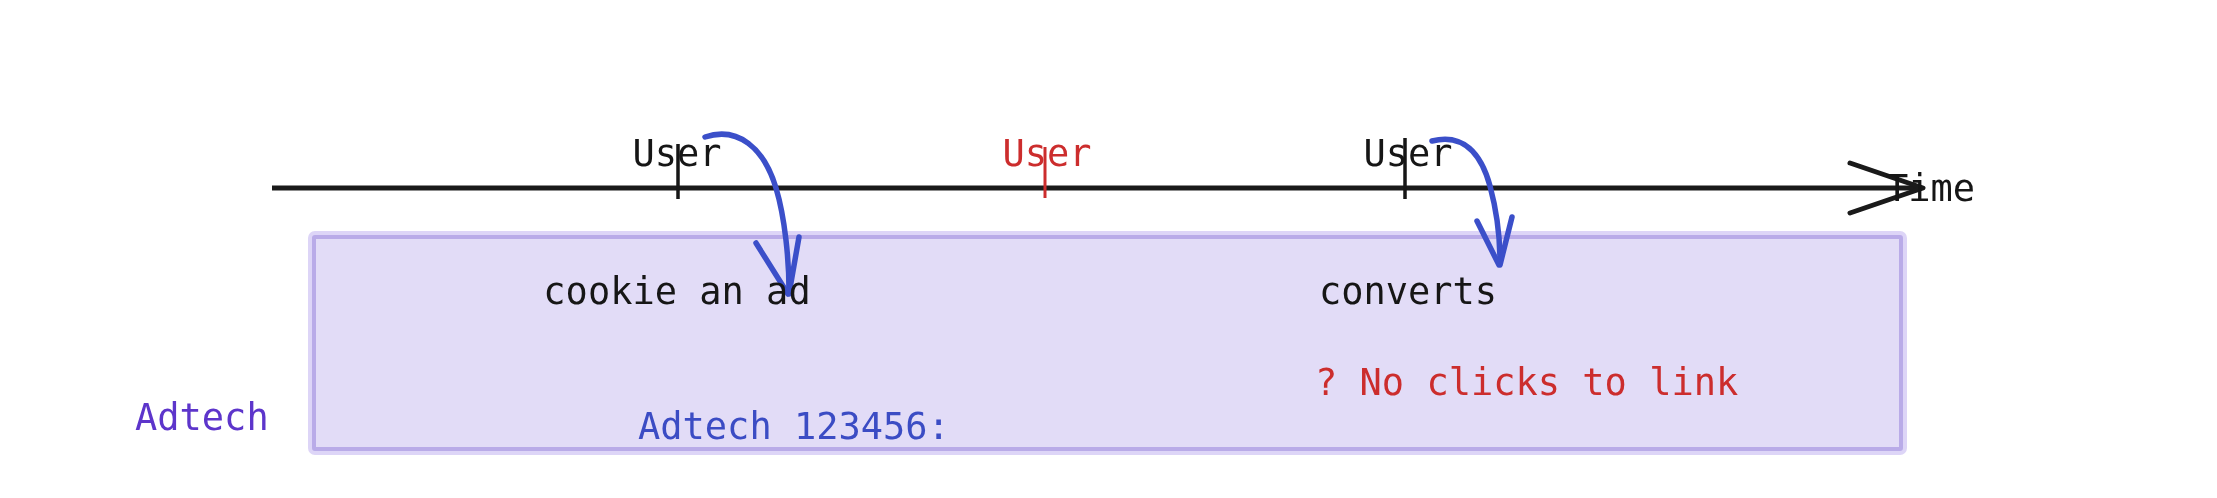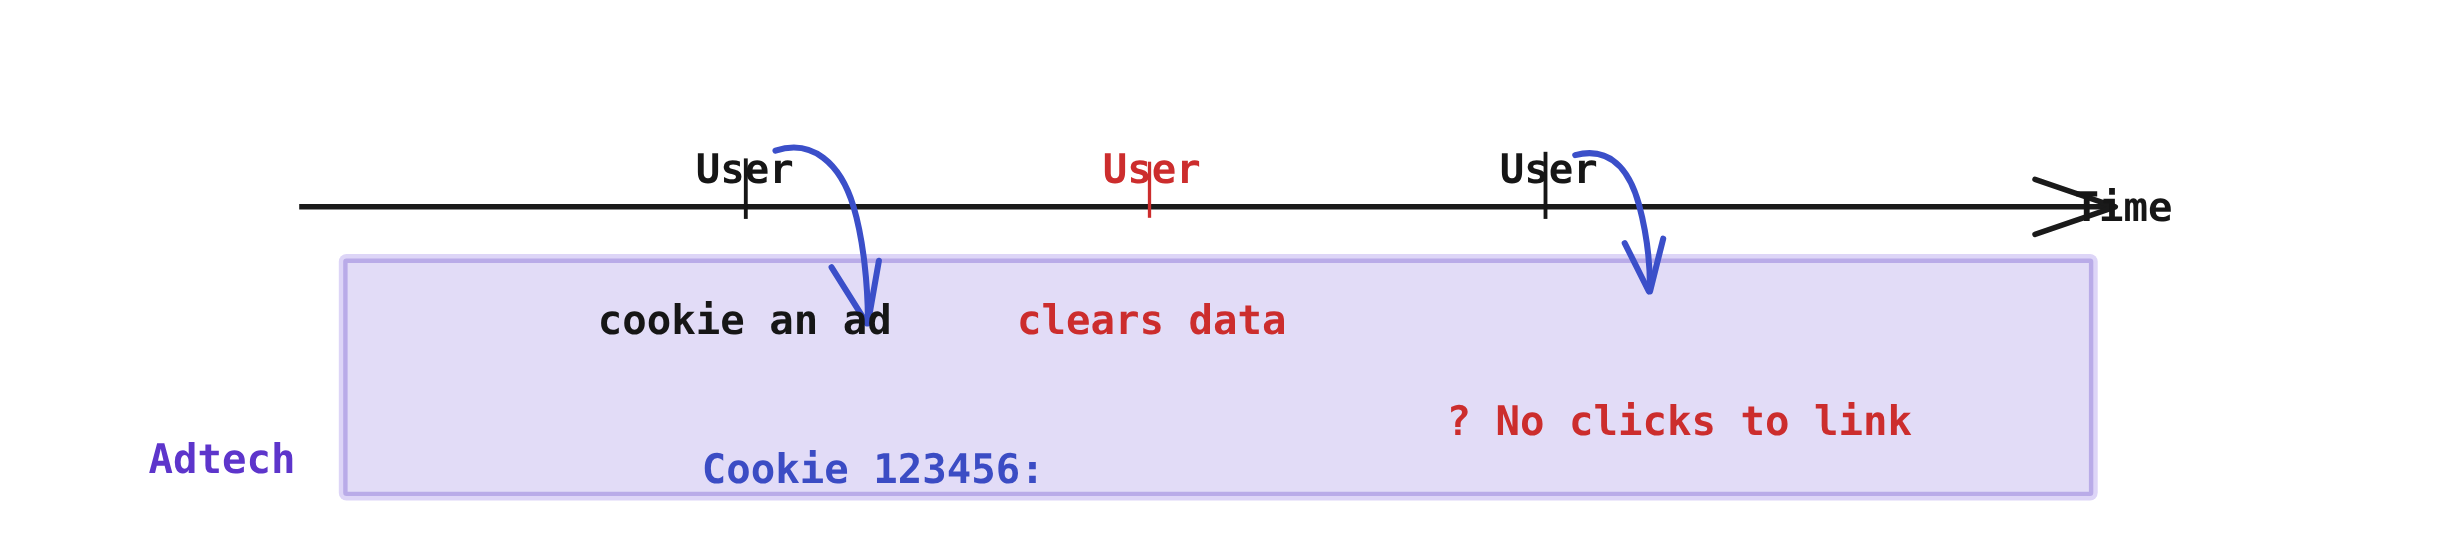--- a/index.html
+++ b/index.html
@@ -6,21 +6,21 @@
     margin: 0;
     padding: 0;
     background: #ffffff;
   }
   #canvas {
     position: relative;
     width: 2217px;
     height: 498px;
     background: var(--bg, #ffffff);
     font-family: "DejaVu Sans Mono", "Liberation Mono", monospace;
-    font-weight: bold;
+    font-weight: normal;
     overflow: hidden;
     border-radius: 25px;
   }
   .event-label {
     position: absolute;
     top: 39px;
     transform: translateX(-50%);
     text-align: center;
     font-size: 37px;
     line-height: 46px;
@@ -108,35 +108,35 @@
     <path class="blue-arrow" d="M1432 141 C1463 133 1481 153 1490 186 C1497 212 1500 241 1500 262"></path>
     <path class="blue-arrow" d="M1477 221 L1499 265 M1512 217 L1500 265"></path>
   </svg>
 
   <div class="event-label" style="left:677px">
     <div>User</div>
     <div>cookie an ad</div>
   </div>
   <div class="event-label cleared" style="left:1047px">
     <div>User</div>
-    <div>clears data</div>
   </div>
   <div class="event-label" style="left:1408px">
     <div>User</div>
+    <div>converts</div>
   </div>
 
   <div class="time-label">Time</div>
 
   <div class="server-label">
     <div>Adtech</div>
     
   </div>
 
   <div class="cookie-note">
-    <div>Cookie 123456:</div>
+    <div>Adtech 123456:</div>
     
   </div>
 
   <div class="missing-note">
     <div>? No clicks to link</div>
     
     
     
   </div>
 

